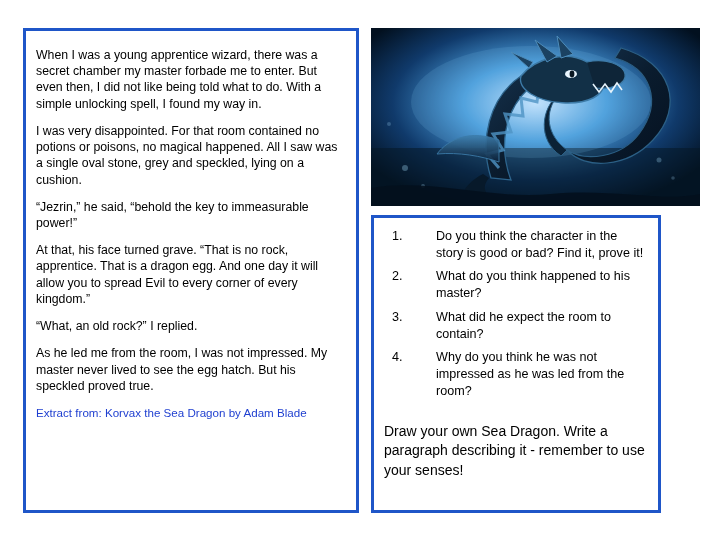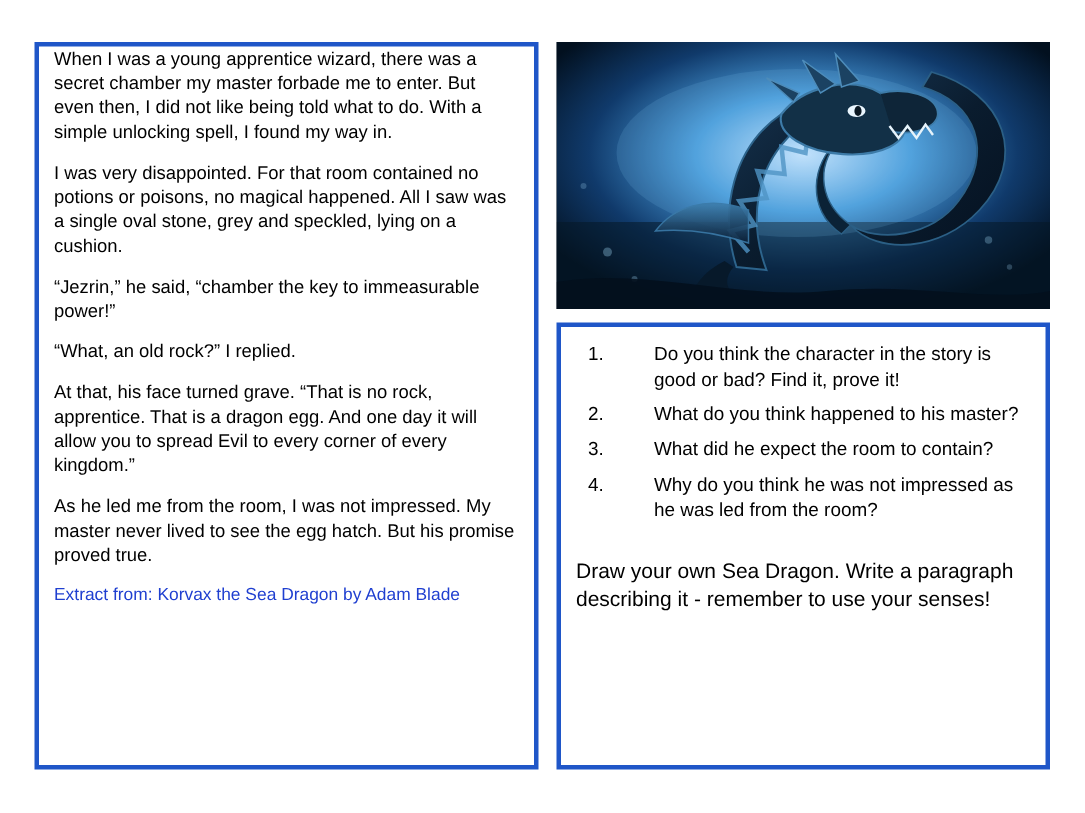--- a/index.html
+++ b/index.html
@@ -23,21 +23,21 @@
   
   .story-panel {
     position: absolute;
     left: 23px;
     top: 28px;
     width: 336px;
     height: 485px;
     border: 3px solid #1f56c8;
     box-sizing: border-box;
     background: #ffffff;
-    padding: 0 10px 6px 10px;
+    padding: 16px 10px 6px 10px;
   }
   .story-panel p {
     margin: 0 0 11px 0;
     font-size: 12.3px;
     line-height: 1.32;
     color: #000000;
   }
   .story-panel p:last-child {
     margin-bottom: 0;
   }
@@ -62,21 +62,21 @@
     display: block;
     width: 329px;
     height: 178px;
   }
 
   
   .questions-panel {
     position: absolute;
     left: 371px;
     top: 215px;
-    width: 329px;
+    width: 290px;
     height: 298px;
     border: 3px solid #1f56c8;
     box-sizing: border-box;
     background: #ffffff;
     padding: 10px 10px 8px 10px;
   }
   ol.qlist {
     margin: 0;
     padding: 0 0 0 2px;
     list-style: none;
@@ -109,24 +109,24 @@
   }
 </style>
 </head>
 <body>
 
 <div class="slide">
 
   <div class="story-panel">
     <p>When I was a young apprentice wizard, there was a secret chamber my master forbade me to enter. But even then, I did not like being told what to do. With a simple unlocking spell, I found my way in.</p>
     <p>I was very disappointed. For that room contained no potions or poisons, no magical happened. All I saw was a single oval stone, grey and speckled, lying on a cushion.</p>
-    <p>“Jezrin,” he said, “chamber the key to immeasurable power!”</p>
+    <p>“Jezrin,” he said, “behold the key to immeasurable power!”</p>
+    <p>At that, his face turned grave. “That is no rock, apprentice. That is a dragon egg. And one day it will allow you to spread Evil to every corner of every kingdom.”</p>
     <p>“What, an old rock?” I replied.</p>
-    <p>At that, his face turned grave. “That is no rock, apprentice. That is a dragon egg. And one day it will allow you to spread Evil to every corner of every kingdom.”</p>
-    <p>As he led me from the room, I was not impressed. My master never lived to see the egg hatch. But his promise proved true.</p>
+    <p>As he led me from the room, I was not impressed. My master never lived to see the egg hatch. But his speckled proved true.</p>
     <div class="attribution">Extract from: Korvax the Sea Dragon by Adam Blade</div>
   </div>
 
   <div class="dragon-image">
     <svg viewBox="0 0 329 178" xmlns="http://www.w3.org/2000/svg" aria-hidden="true">
       <defs>
         <radialGradient id="glow" cx="0.5" cy="0.42" r="0.62">
           <stop offset="0%" stop-color="#cfe8ff"></stop>
           <stop offset="35%" stop-color="#4a9ddb"></stop>
           <stop offset="70%" stop-color="#103a6b"></stop>

